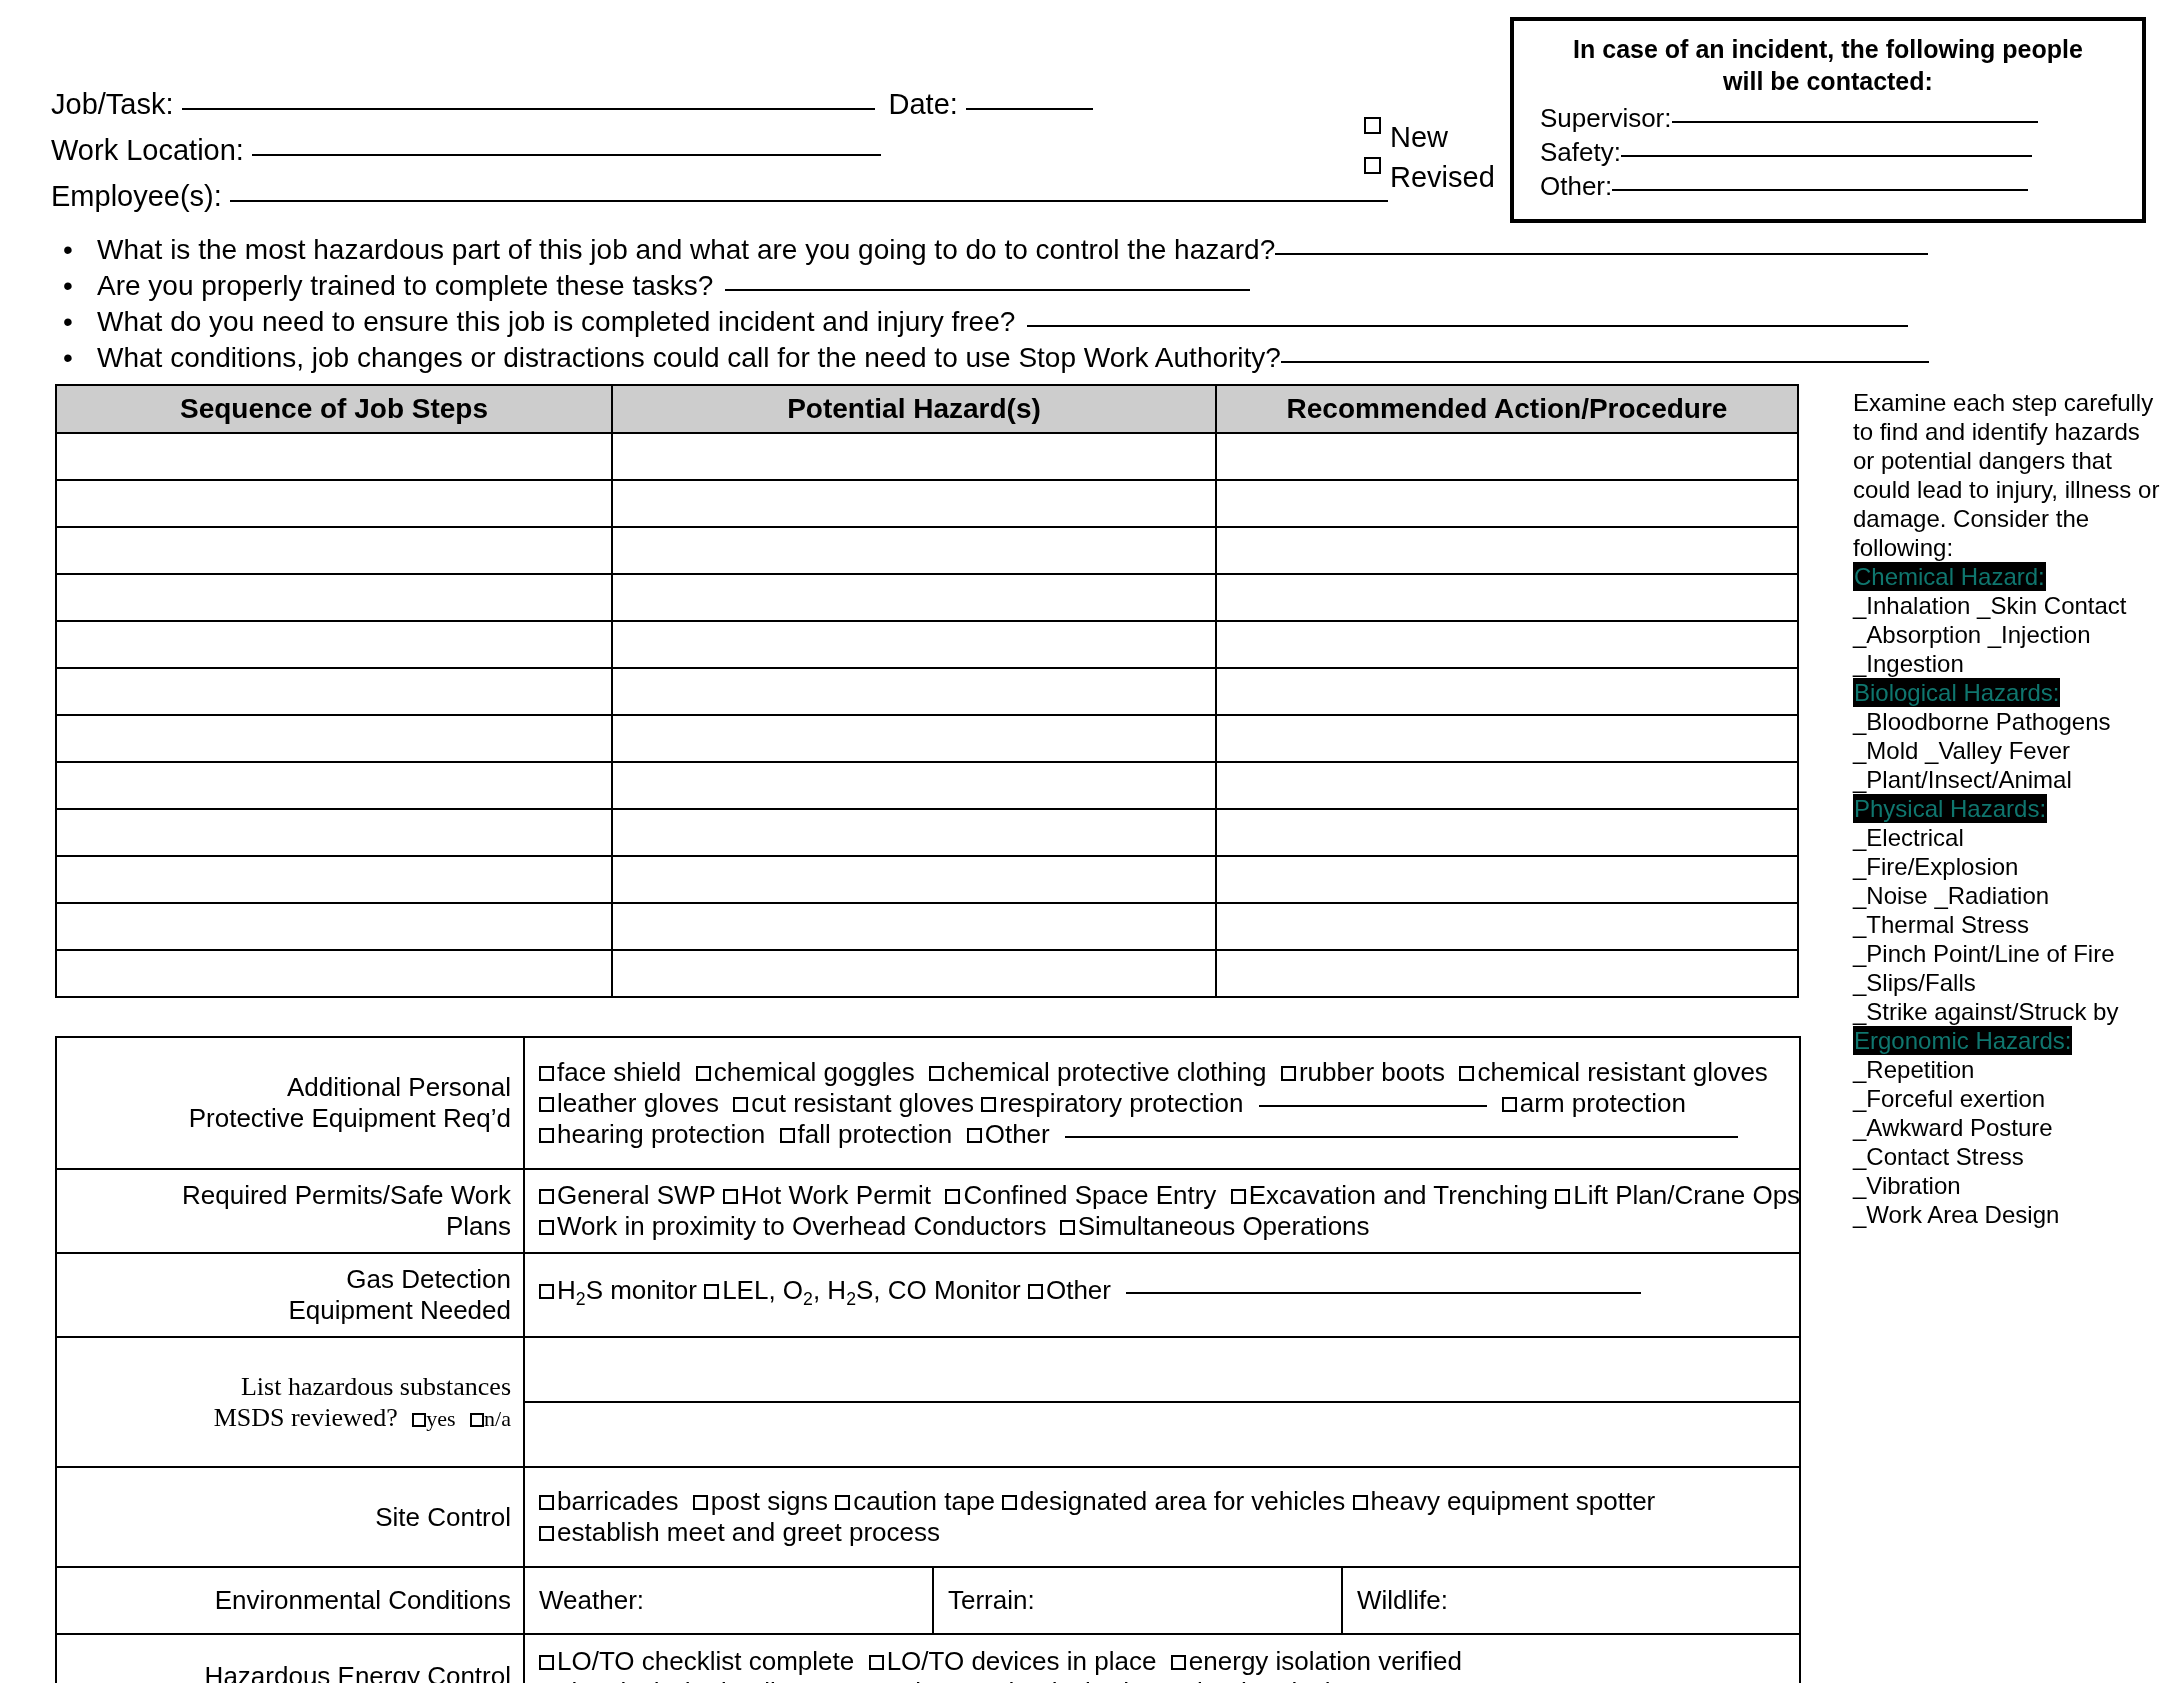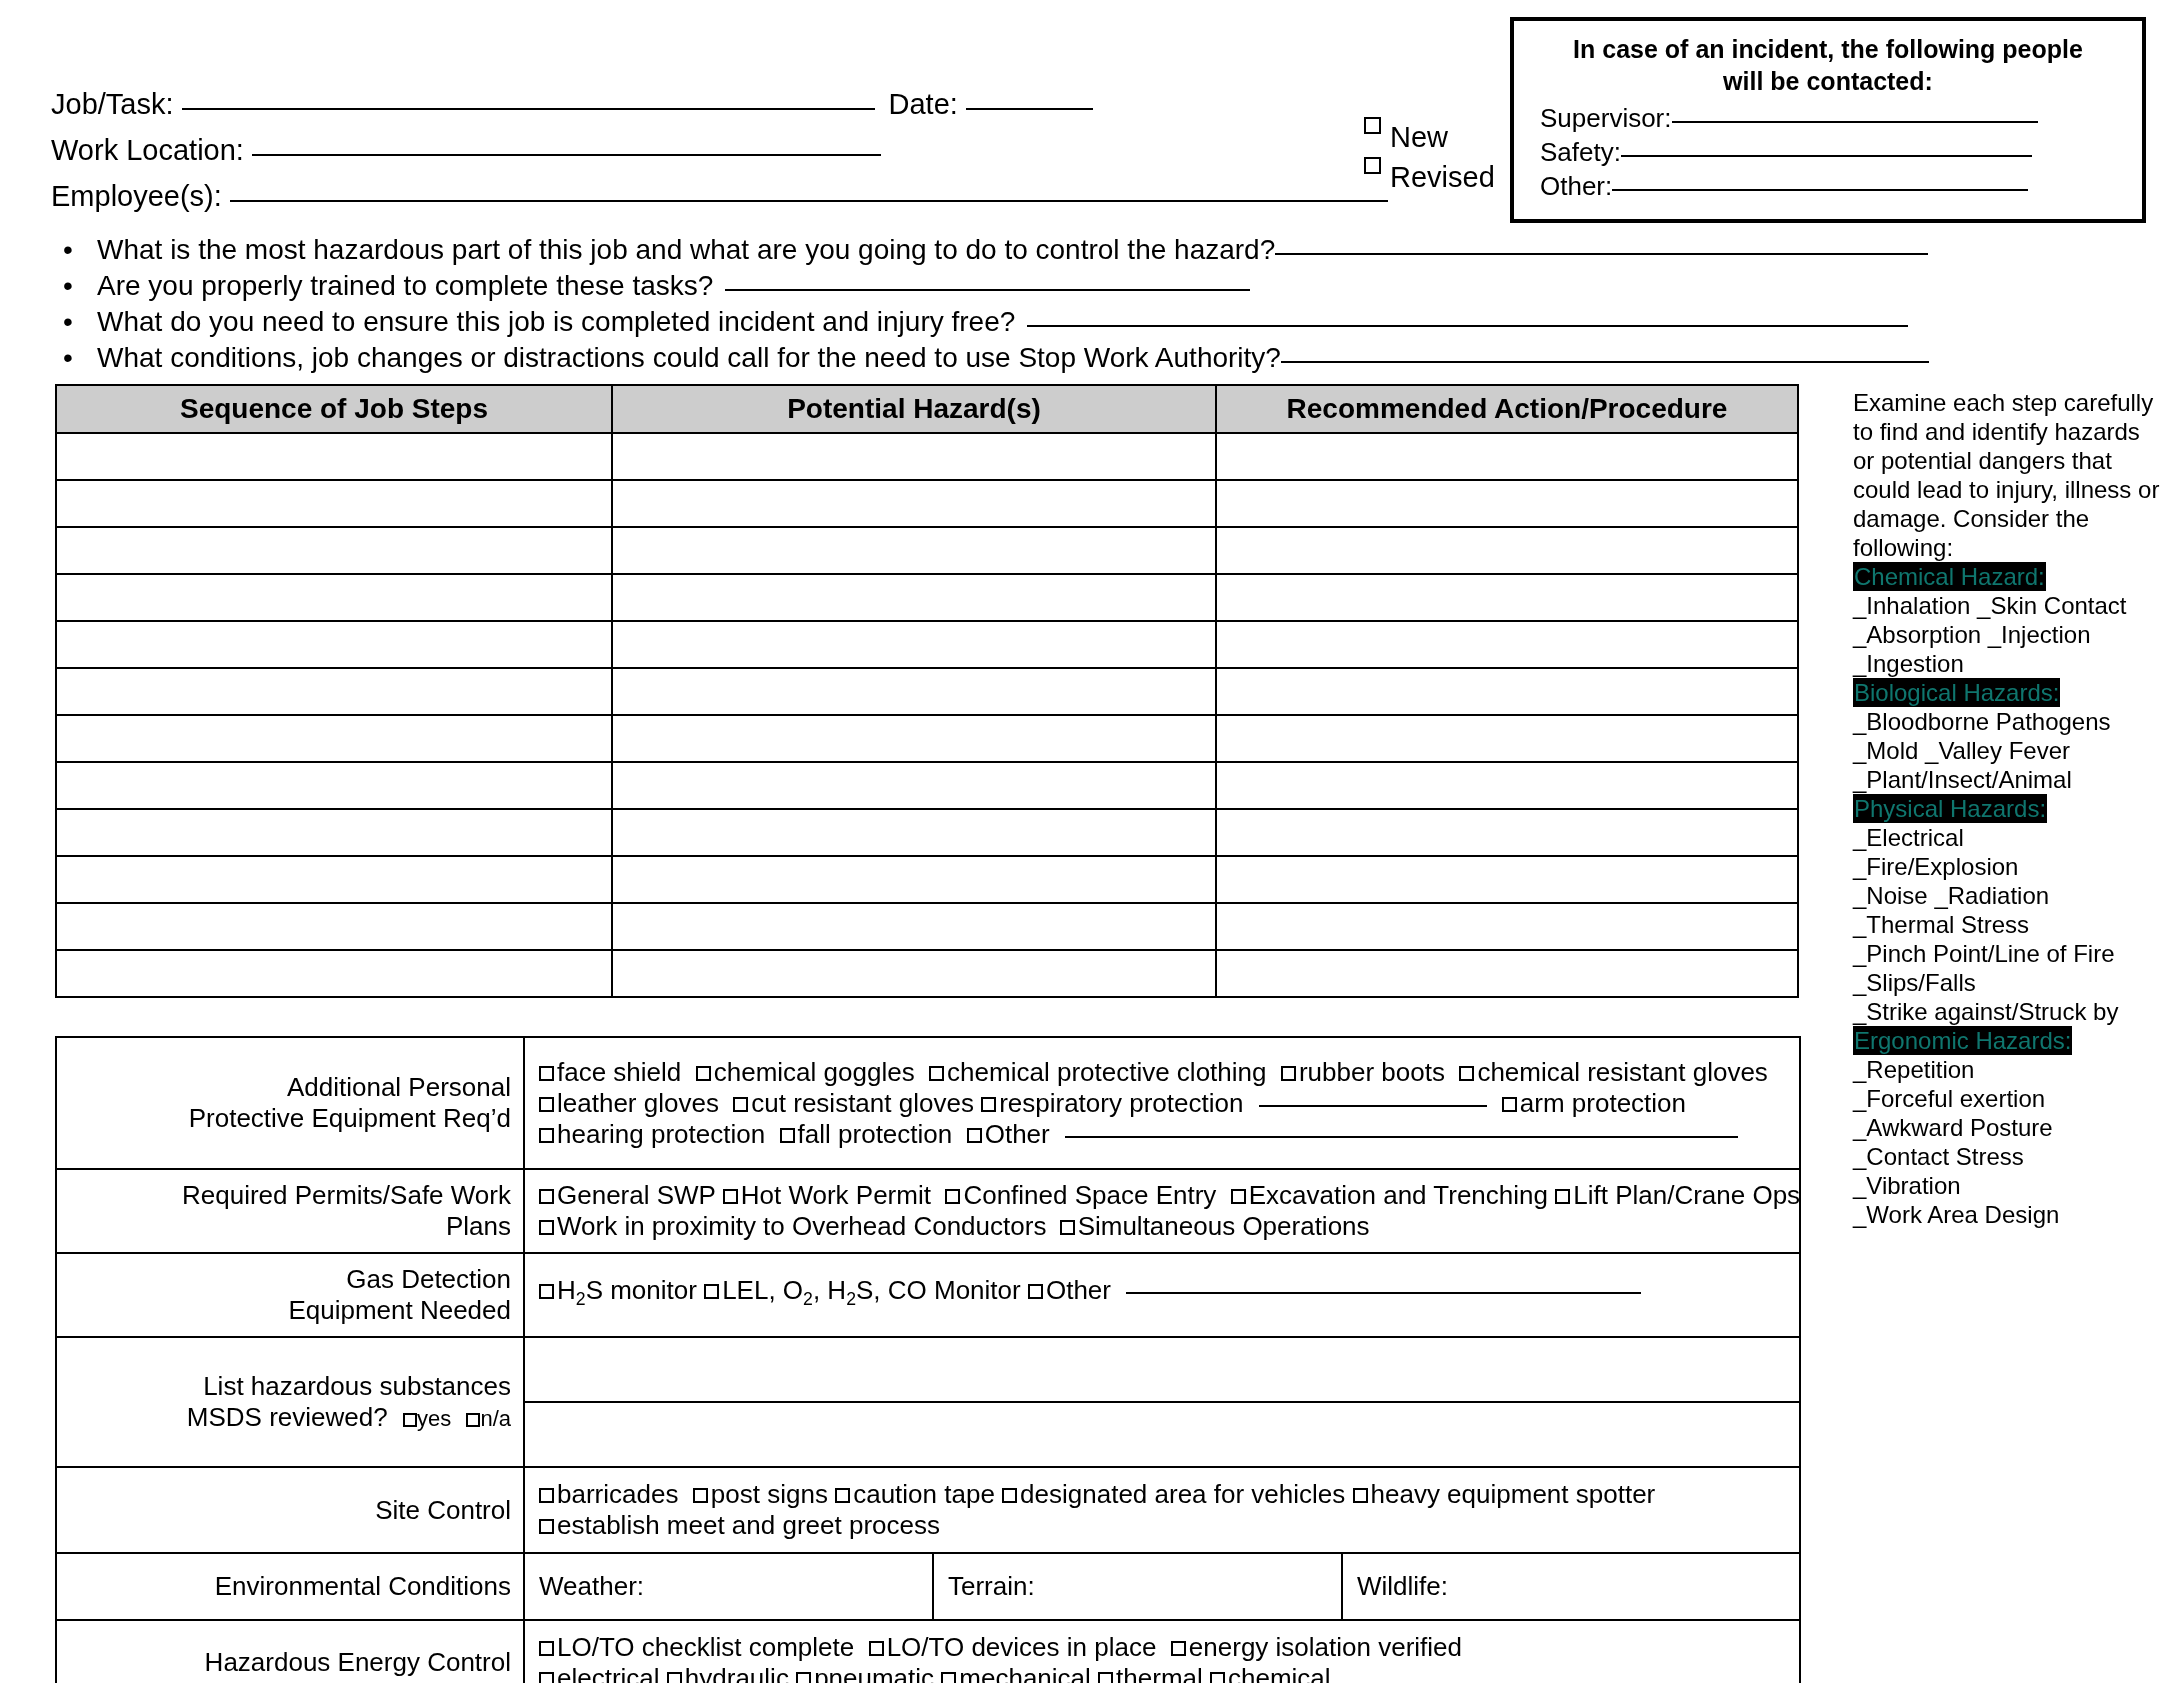--- a/index.html
+++ b/index.html
@@ -430,36 +430,36 @@
           <span class="chk-line">
             <span class="chk"></span><span>H<sub>2</sub>S monitor</span>
             <span class="chk"></span><span>LEL, O<sub>2</sub>, H<sub>2</sub>S, CO Monitor</span>
             <span class="chk"></span><span>Other</span>
             <span class="fill" style="width:515px;margin-left:8px;"></span>
           </span>
         </td>
       </tr>
 
       <tr>
-        <td class="bot-label" rowspan="2" style="height:130px;">
+        <td class="bot-label" rowspan="2" style="height:130px;font-family:Liberation Serif, serif;">
           <div>List hazardous substances</div>
           <div>
             <span>MSDS reviewed?</span>
             <span class="cbx-sm" style="margin-left:8px;"></span><span style="font-size:22px;">yes</span>
             <span class="cbx-sm" style="margin-left:8px;"></span><span style="font-size:22px;">n/a</span>
           </div>
         </td>
         <td colspan="3" style="height:52px;"></td>
       </tr>
       <tr>
         <td colspan="3" style="height:52px;"></td>
       </tr>
 
       <tr>
-        <td class="bot-label" style="height:86px;">Site Control</td>
+        <td class="bot-label" style="height:100px;">Site Control</td>
         <td colspan="3">
           <span class="chk-line">
             <span class="chk"></span><span>barricades</span>&nbsp;
             <span class="chk"></span><span>post signs</span>
             <span class="chk"></span><span>caution tape</span>
             <span class="chk"></span><span>designated area for vehicles</span>
             <span class="chk"></span><span>heavy equipment spotter</span>
           </span>
           <span class="chk-line">
             <span class="chk"></span><span>establish meet and greet process</span>

